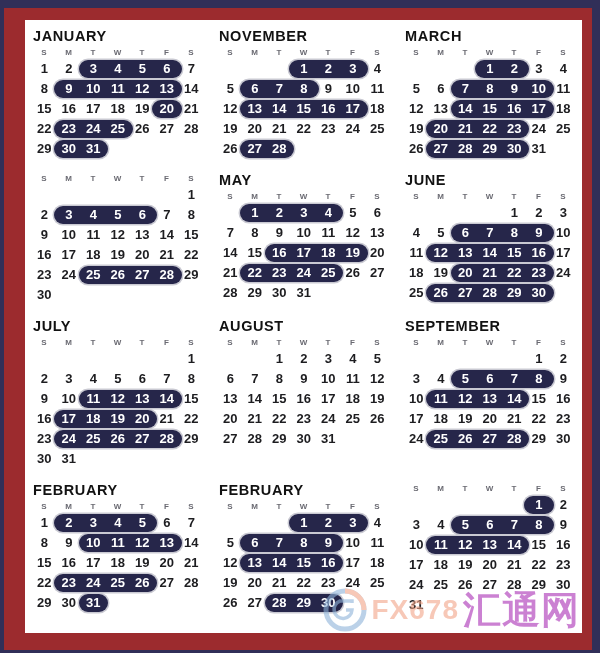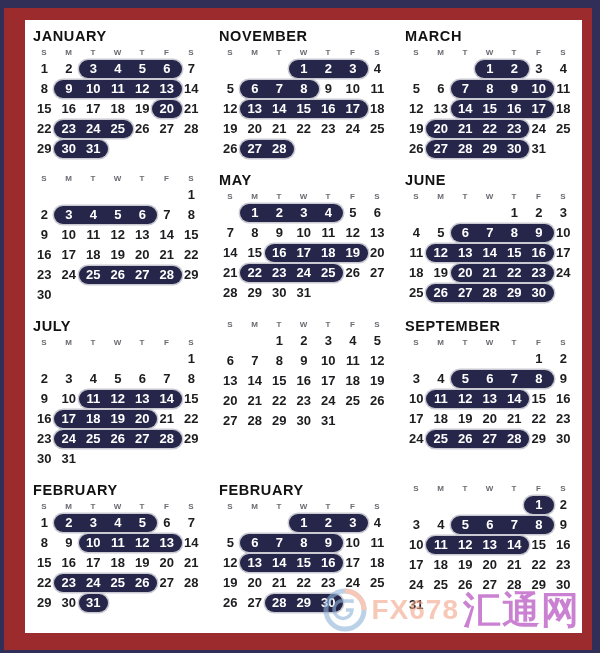--- a/index.html
+++ b/index.html
@@ -529,20 +529,21 @@
             <span class="day">30</span>
             <span class="day">31</span>
             <span class="day"></span>
             <span class="day"></span>
             <span class="day"></span>
             <span class="day"></span>
             <span class="day"></span>
           </div>
         </div>
         <div class="month">
+          <div class="month-title">AUGUST</div>
           <div class="week header">
             <span class="dow">S</span>
             <span class="dow">M</span>
             <span class="dow">T</span>
             <span class="dow">W</span>
             <span class="dow">T</span>
             <span class="dow">F</span>
             <span class="dow">S</span>
           </div>
           <div class="week">

